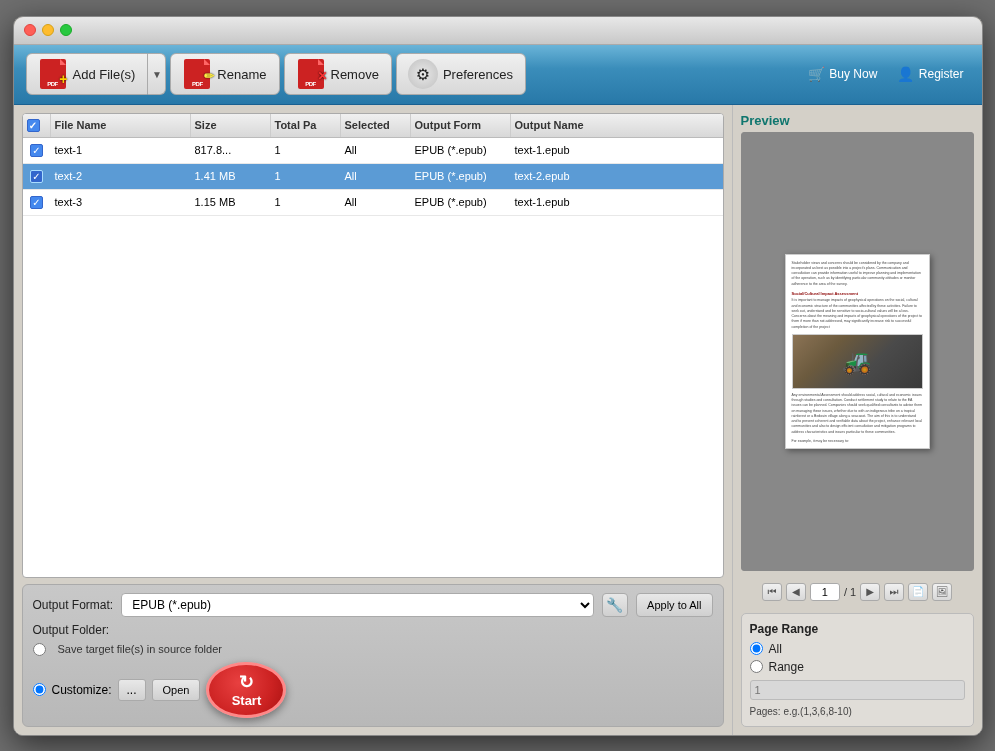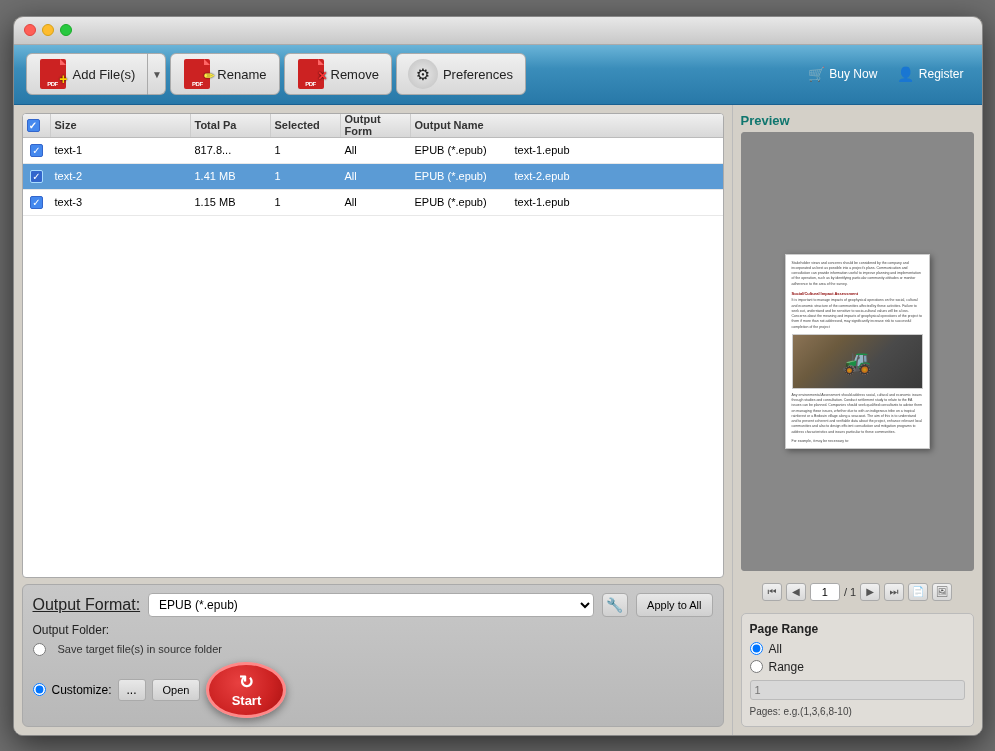--- a/index.html
+++ b/index.html
@@ -255,21 +255,21 @@
       padding: 8px 10px;
       display: flex;
       flex-direction: column;
       gap: 6px;
     }
     .output-format-row {
       display: flex;
       align-items: center;
       gap: 8px;
     }
-    .output-format-label { font-size: 16px; color: #222; font-weight: 500; text-decoration: underline; }
+    .output-format-label { font-size: 12px; color: #222; font-weight: 500; }
     .format-select {
       flex: 1;
       height: 24px;
       border: 1px solid #aaa;
       border-radius: 4px;
       background: white;
       font-size: 12px;
       padding: 0 6px;
       cursor: pointer;
     }
@@ -577,20 +577,21 @@
 
   <div class="main-content">
 
     <div class="left-panel">
 
       <div class="file-table">
         <div class="table-header">
           <div class="th">
             <div class="cb checked header-cb">✓</div>
           </div>
+          <div class="th">File Name</div>
           <div class="th">Size</div>
           <div class="th">Total Pa</div>
           <div class="th">Selected</div>
           <div class="th">Output Form</div>
           <div class="th">Output Name</div>
         </div>
         <div class="table-body">
 
           <div class="table-row">
             <div class="td checkbox-cell">

